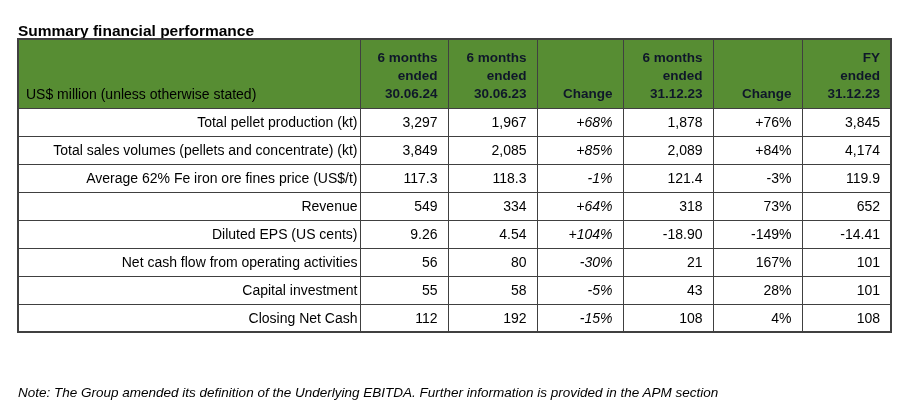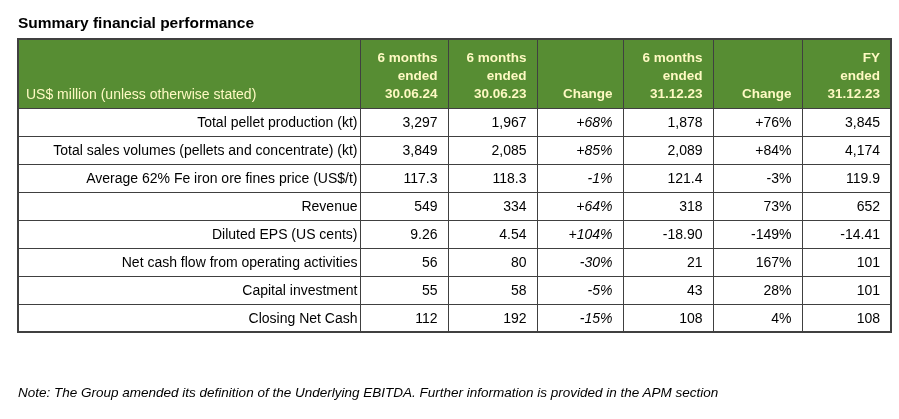--- a/index.html
+++ b/index.html
@@ -11,21 +11,21 @@
   .screen {
     position: relative;
     width: 899px;
     height: 419px;
     background: #ffffff;
     overflow: hidden;
   }
   .page-title {
     position: absolute;
     left: 18px;
-    top: 14px;
+    top: 22px;
     font-size: 15.5px;
     font-weight: 700;
     color: #000;
   }
   table.fin {
     position: absolute;
     left: 17px;
     top: 38px;
     width: 873px;
     border-collapse: collapse;
@@ -36,29 +36,29 @@
     border: 1px solid #404040;
     font-size: 14px;
     overflow: hidden;
   }
   
   table.fin thead tr { height: 69px; }
   table.fin thead th {
     background: #578D33;
     vertical-align: bottom;
     font-weight: 700;
-    color: #fef9c3;
+    color: #0f172a;
     padding: 0 10px 5px 0;
     text-align: right;
     white-space: pre-line;
     line-height: 18px;
     font-size: 13.5px;
   }
   table.fin thead th.label-head {
-    color: #fef9c3;
+    color: #000000;
     font-weight: 400;
     text-align: left;
     padding: 0 0 5px 7px;
     font-size: 14px;
   }
   
   table.fin tbody tr { height: 28px; }
   table.fin tbody td {
     background: #ffffff;
     vertical-align: middle;

